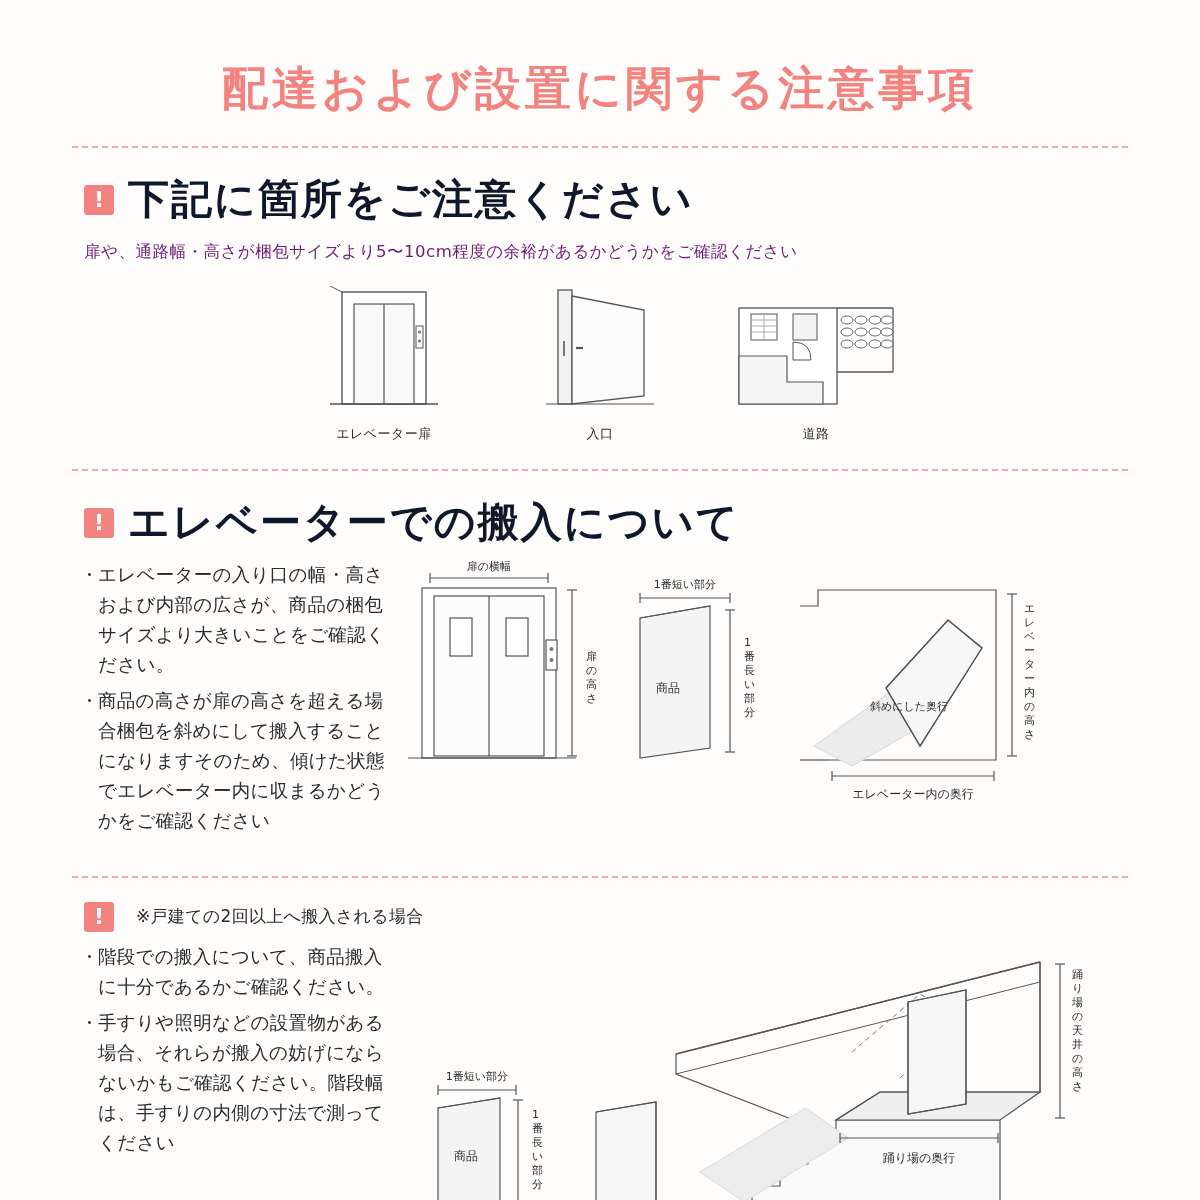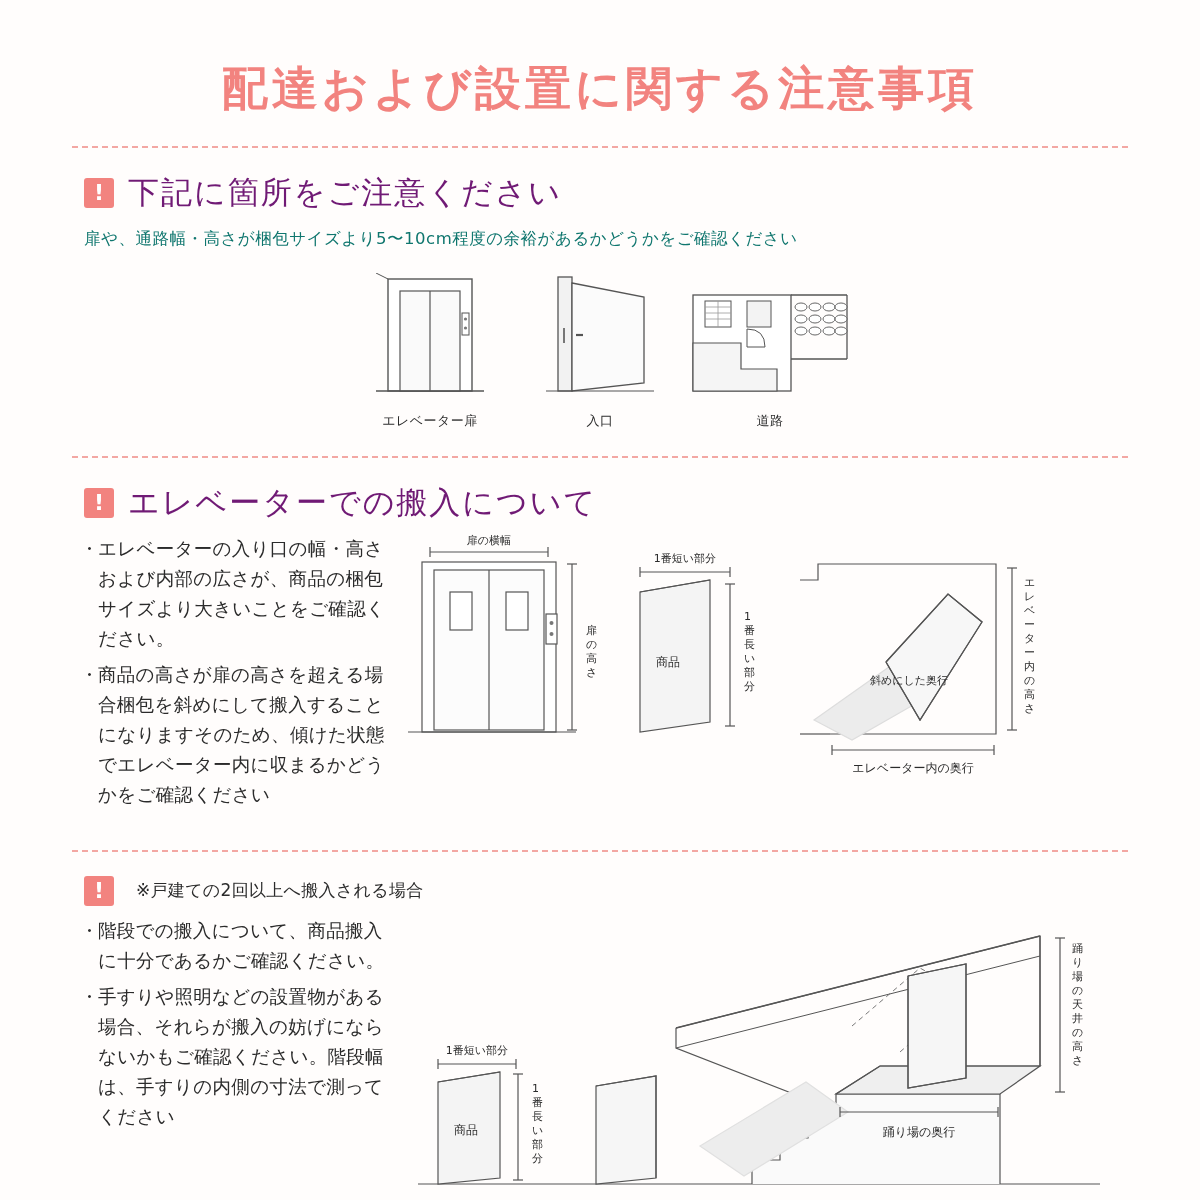--- a/index.html
+++ b/index.html
@@ -37,30 +37,30 @@
   .bang{
     width:30px;height:30px;
     background:#f2837f;color:#fff;
     font-size:22px;font-weight:bold;
     display:flex;align-items:center;justify-content:center;
     border-radius:3px;
     margin-right:14px;
     line-height:1;
   }
   .sec-title{
-    font-size:31px;font-weight:normal;letter-spacing:2px;color:#701a75;
+    font-size:41px;font-weight:bold;letter-spacing:2px;color:#0f172a;
   }
   .sec-sub{
     margin:14px 0 0 84px;
-    font-size:16.5px;letter-spacing:.5px;color:#0f766e;
+    font-size:16.5px;letter-spacing:.5px;color:#701a75;
   }
 
   
   .icon-row{
-    display:flex;justify-content:center;
+    display:flex;justify-content:center;gap:46px;
     margin-top:18px;
   }
   .icon-cell{width:170px;text-align:center;}
   .icon-cell .art{height:130px;display:flex;align-items:flex-end;justify-content:center;}
   .icon-cap{font-size:13px;margin-top:14px;color:#2b2b2b;letter-spacing:.5px;}
 
   
   .cols{display:flex;margin-top:10px;}
   .col-text{width:400px;padding-left:80px;box-sizing:border-box;}
   .col-art{flex:1;}

